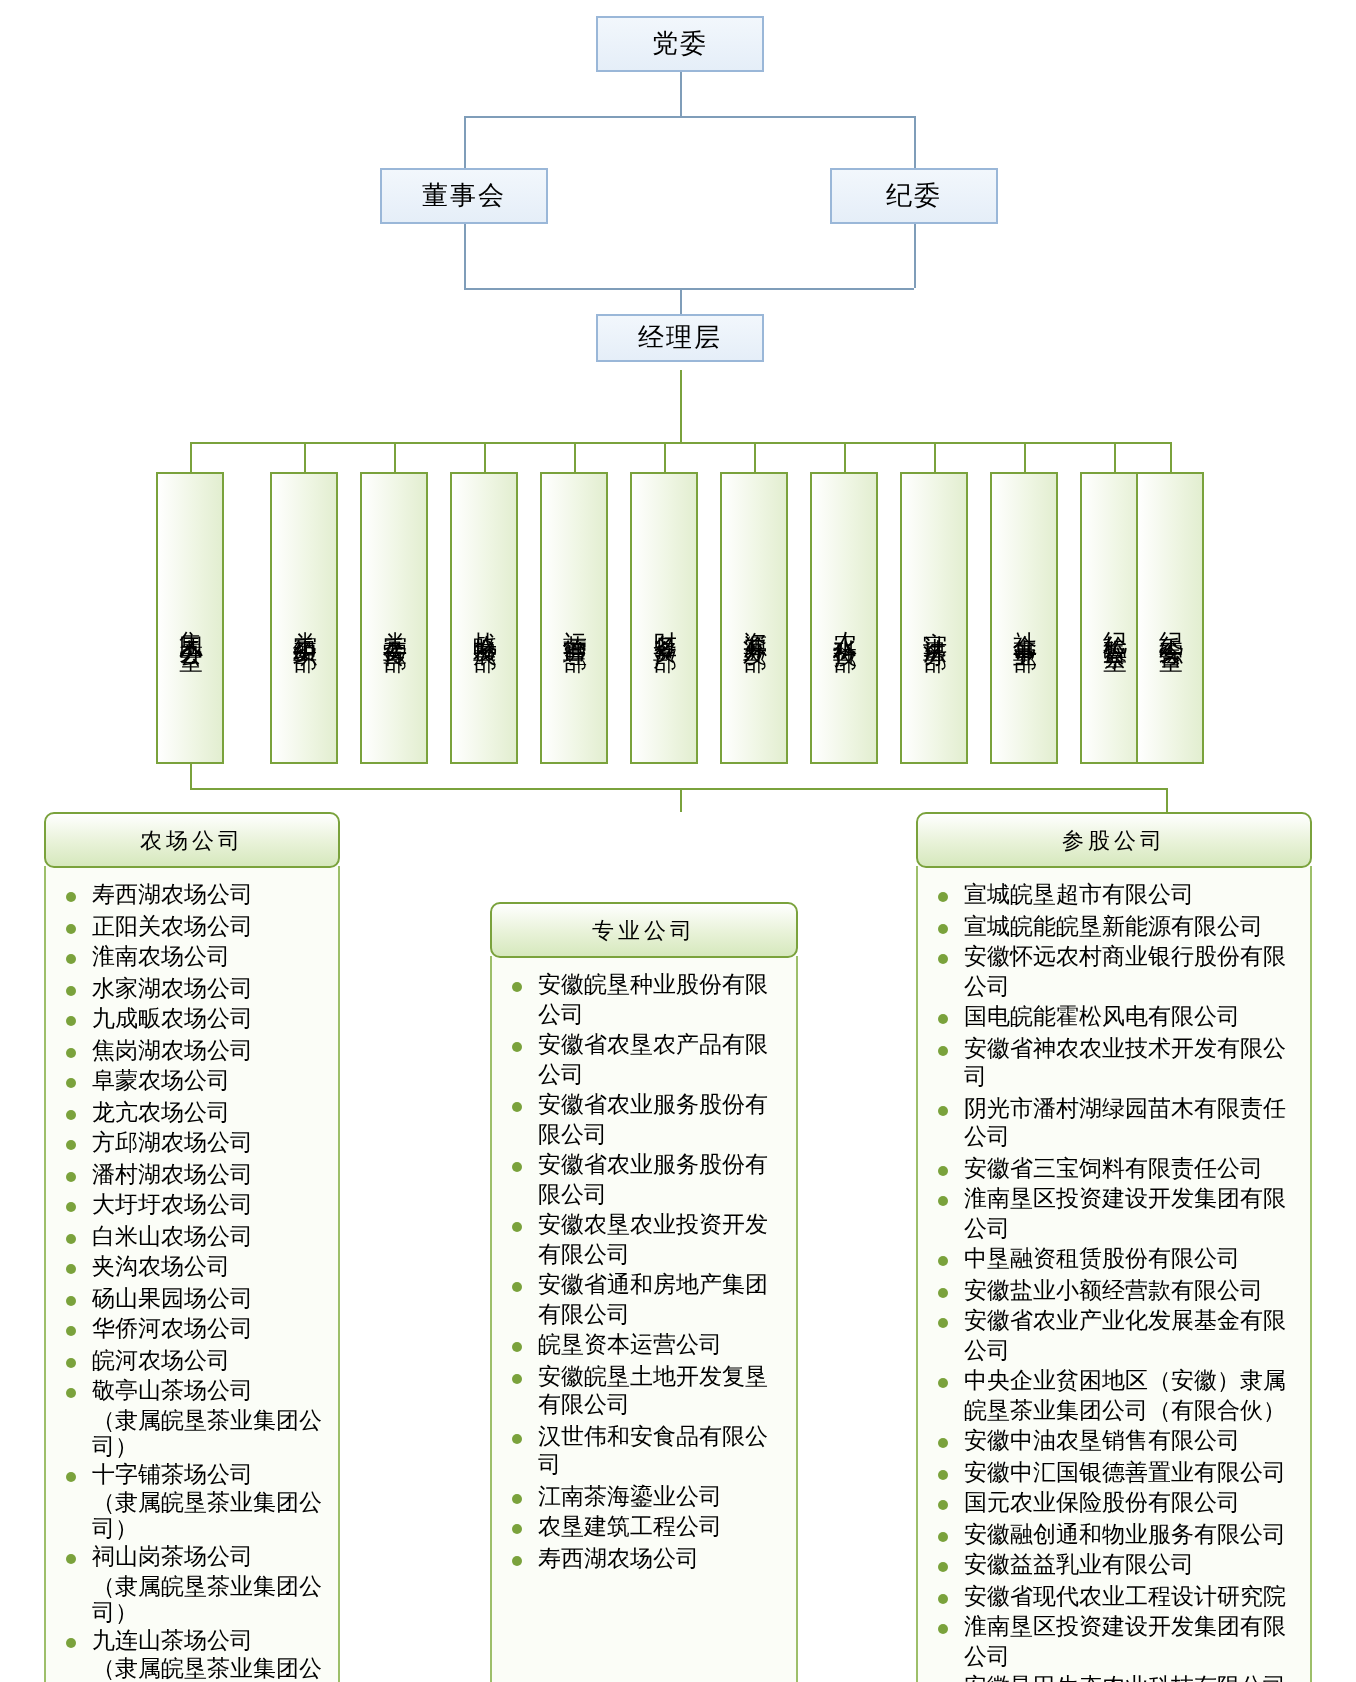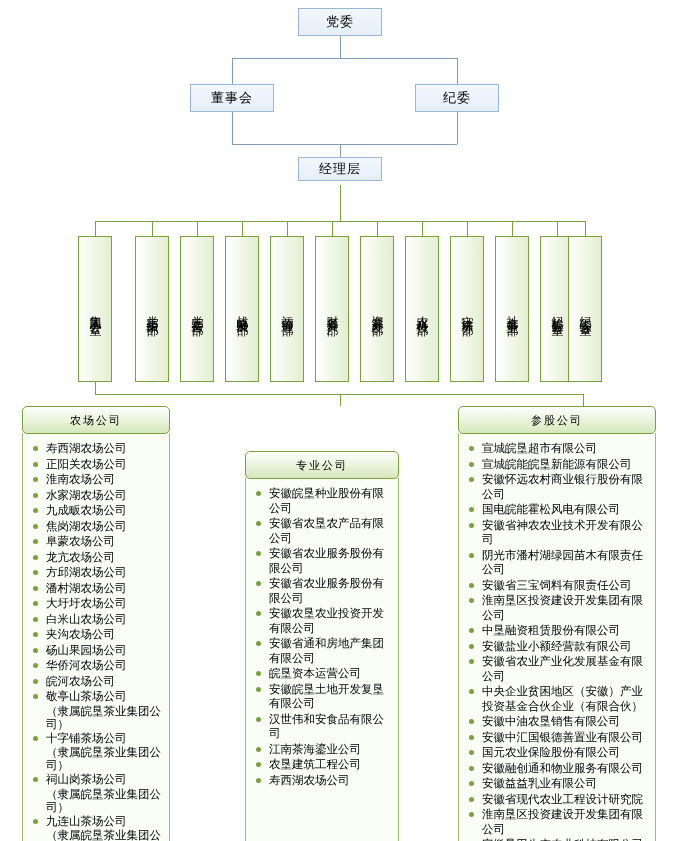--- a/index.html
+++ b/index.html
@@ -249,21 +249,21 @@
         <li>宣城皖能皖垦新能源有限公司</li>
         <li>安徽怀远农村商业银行股份有限公司</li>
         <li>国电皖能霍松风电有限公司</li>
         <li>安徽省神农农业技术开发有限公司</li>
         <li>阴光市潘村湖绿园苗木有限责任公司</li>
         <li>安徽省三宝饲料有限责任公司</li>
         <li>淮南垦区投资建设开发集团有限公司</li>
         <li>中垦融资租赁股份有限公司</li>
         <li>安徽盐业小额经营款有限公司</li>
         <li>安徽省农业产业化发展基金有限公司</li>
-        <li>中央企业贫困地区（安徽）产业投资基金合伙企业（有限合伙）</li>
+        <li>中央企业贫困地区（安徽）隶属皖垦茶业集团公司（有限合伙）</li>
         <li>安徽中油农垦销售有限公司</li>
         <li>安徽中汇国银德善置业有限公司</li>
         <li>国元农业保险股份有限公司</li>
         <li>安徽融创通和物业服务有限公司</li>
         <li>安徽益益乳业有限公司</li>
         <li>安徽省现代农业工程设计研究院</li>
         <li>淮南垦区投资建设开发集团有限公司</li>
         <li>安徽垦田生态农业科技有限公司</li>
       </ul>
     </div>

